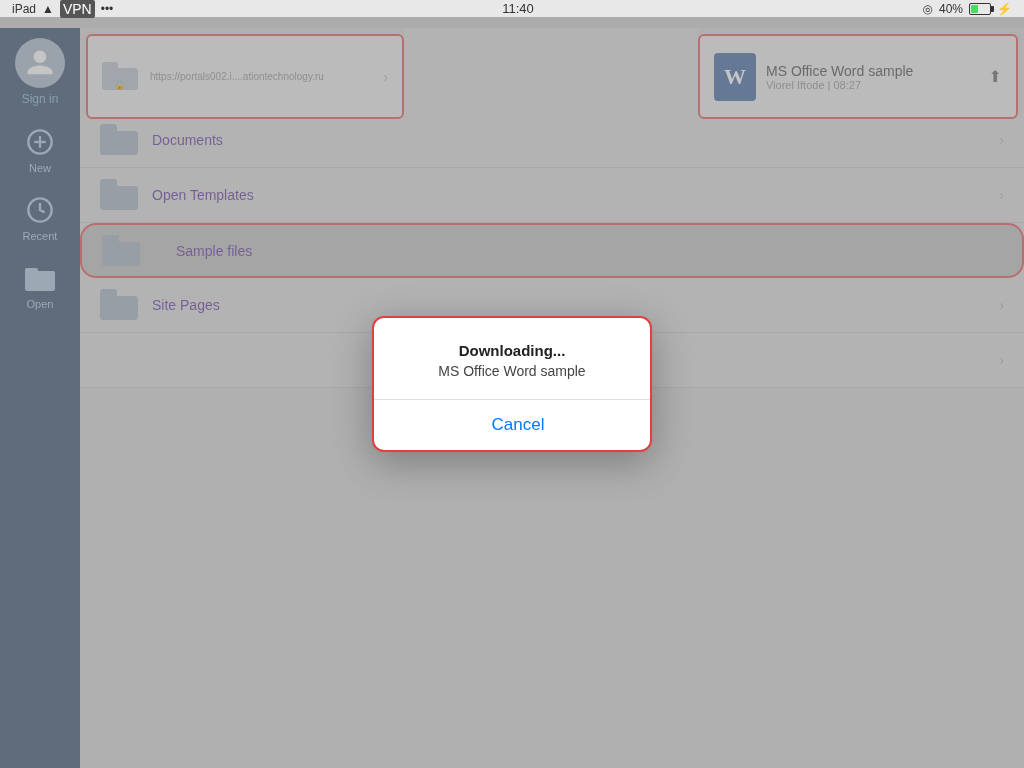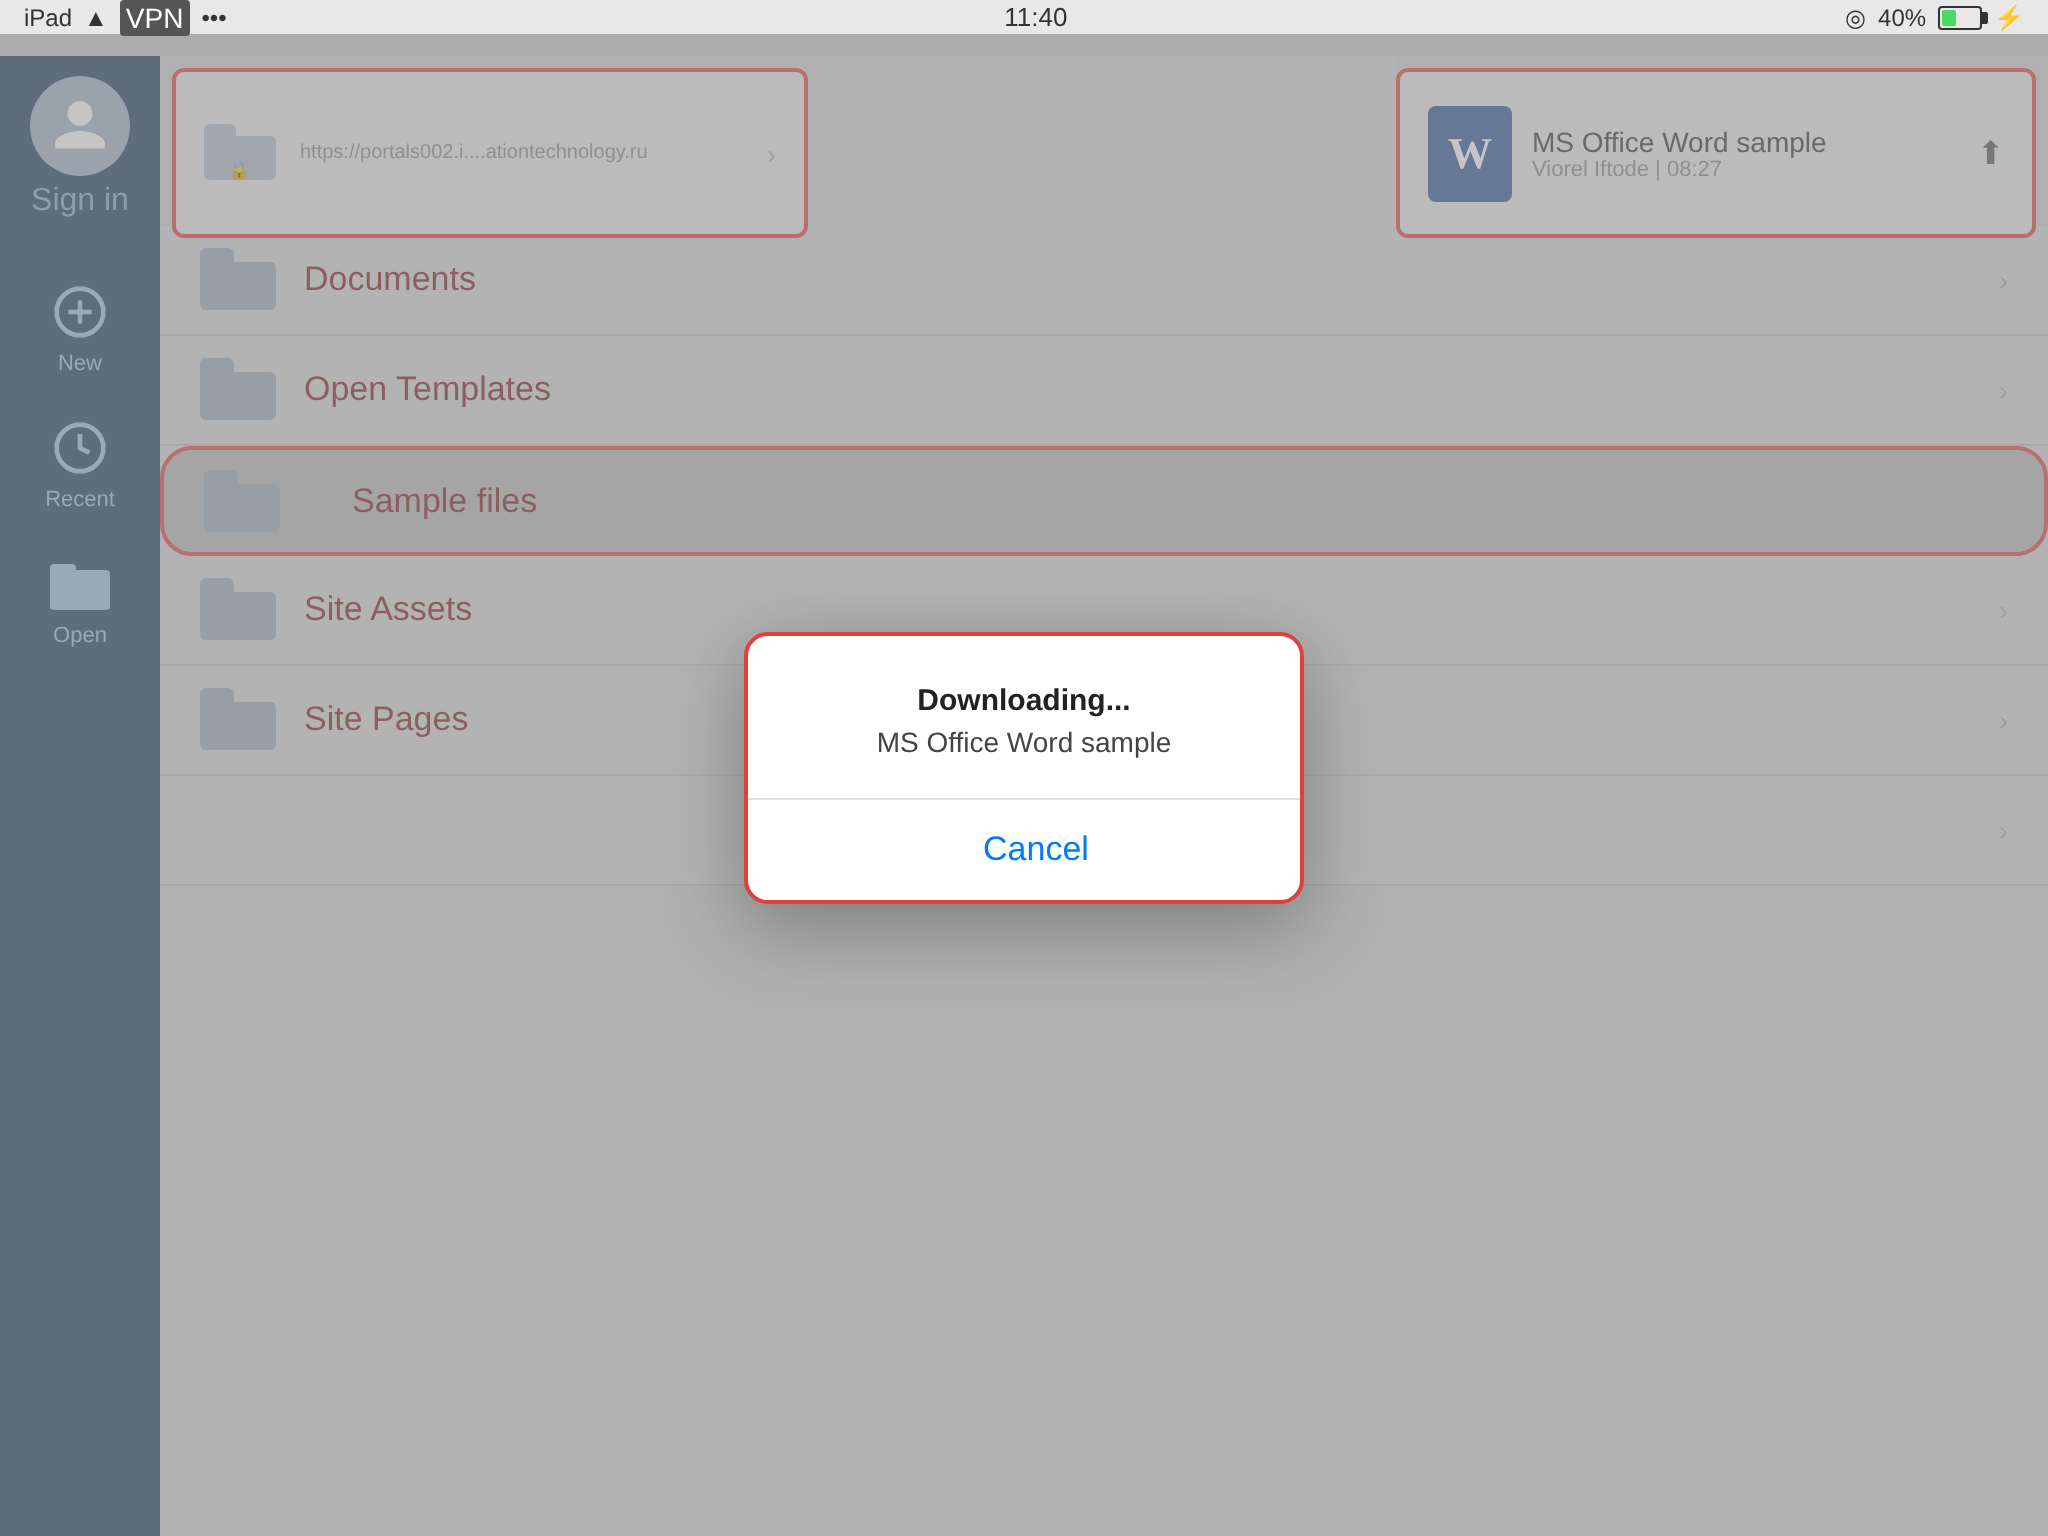--- a/index.html
+++ b/index.html
@@ -59,22 +59,22 @@
     .sidebar-avatar {
       width: 50px; height: 50px;
       border-radius: 50%;
       background: #9fb3c8;
       display: flex; align-items: center; justify-content: center;
       margin-bottom: 4px;
     }
     .sidebar-avatar svg { width: 30px; height: 30px; fill: #fff; }
     .sidebar-signin {
       color: #7fa8c8;
-      font-size: 16px;
-      margin-bottom: 28px;
+      font-size: 12px;
+      margin-bottom: 18px;
     }
     .sidebar-item {
       display: flex; flex-direction: column; align-items: center;
       margin-bottom: 18px; cursor: pointer;
       color: #cde;
     }
     .sidebar-item-icon {
       width: 36px; height: 36px;
       display: flex; align-items: center; justify-content: center;
       font-size: 22px; color: #a0c0d8;
@@ -216,22 +216,22 @@
     }
     .folder-icon-med::after {
       content: '';
       position: absolute;
       top: 0; left: 0;
       width: 17px; height: 9px;
       background: #9aa8b8;
       border-radius: 3px 3px 0 0;
     }
     .file-row-label {
-      font-size: 17px;
-      color: #7f1d1d;
+      font-size: 14px;
+      color: #4c1d95;
       flex: 1;
     }
     .file-row-chevron {
       font-size: 14px; color: #aaa;
     }
 
     
     #overlay {
       position: absolute;
       top: 0; left: 0; right: 0; bottom: 0;
@@ -398,25 +398,20 @@
       <div class="folder-icon-med"></div>
       <span class="file-row-label">Open Templates</span>
       <span class="file-row-chevron">›</span>
     </div>
 
     <div class="file-row highlighted">
       <div class="folder-icon-med"></div>
       <span class="file-row-label">Sample files</span>
     </div>
 
-    <div class="file-row">
-      <div class="folder-icon-med"></div>
-      <span class="file-row-label">Site Assets</span>
-      <span class="file-row-chevron">›</span>
-    </div>
 
     <div class="file-row">
       <div class="folder-icon-med"></div>
       <span class="file-row-label">Site Pages</span>
       <span class="file-row-chevron">›</span>
     </div>
 
     <div class="file-row" style="justify-content: flex-end;">
       <span class="file-row-chevron">›</span>
     </div>

